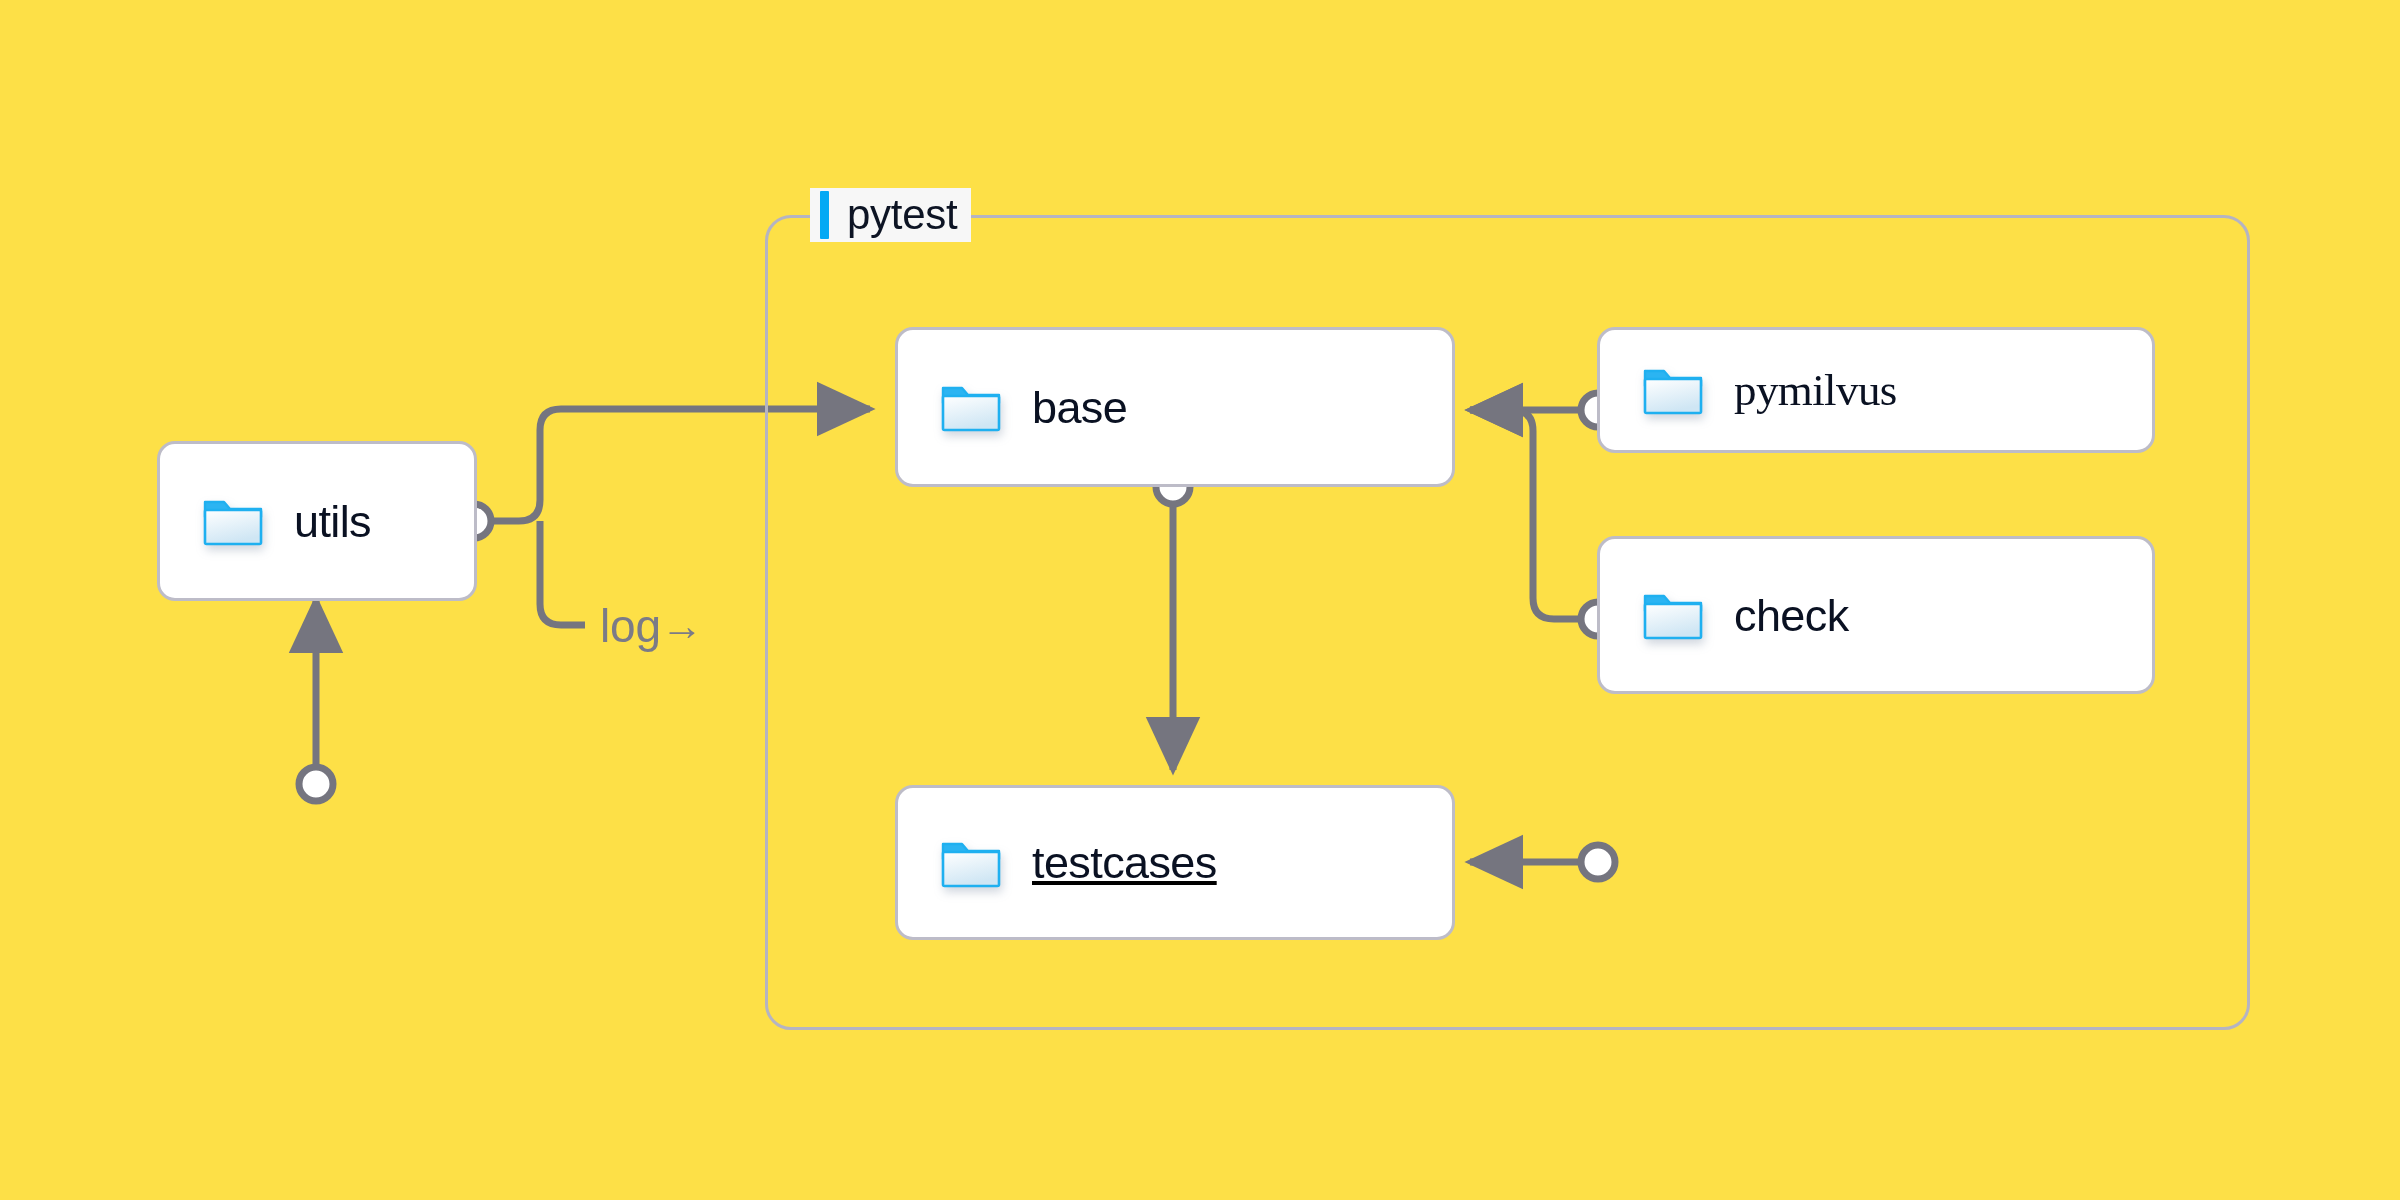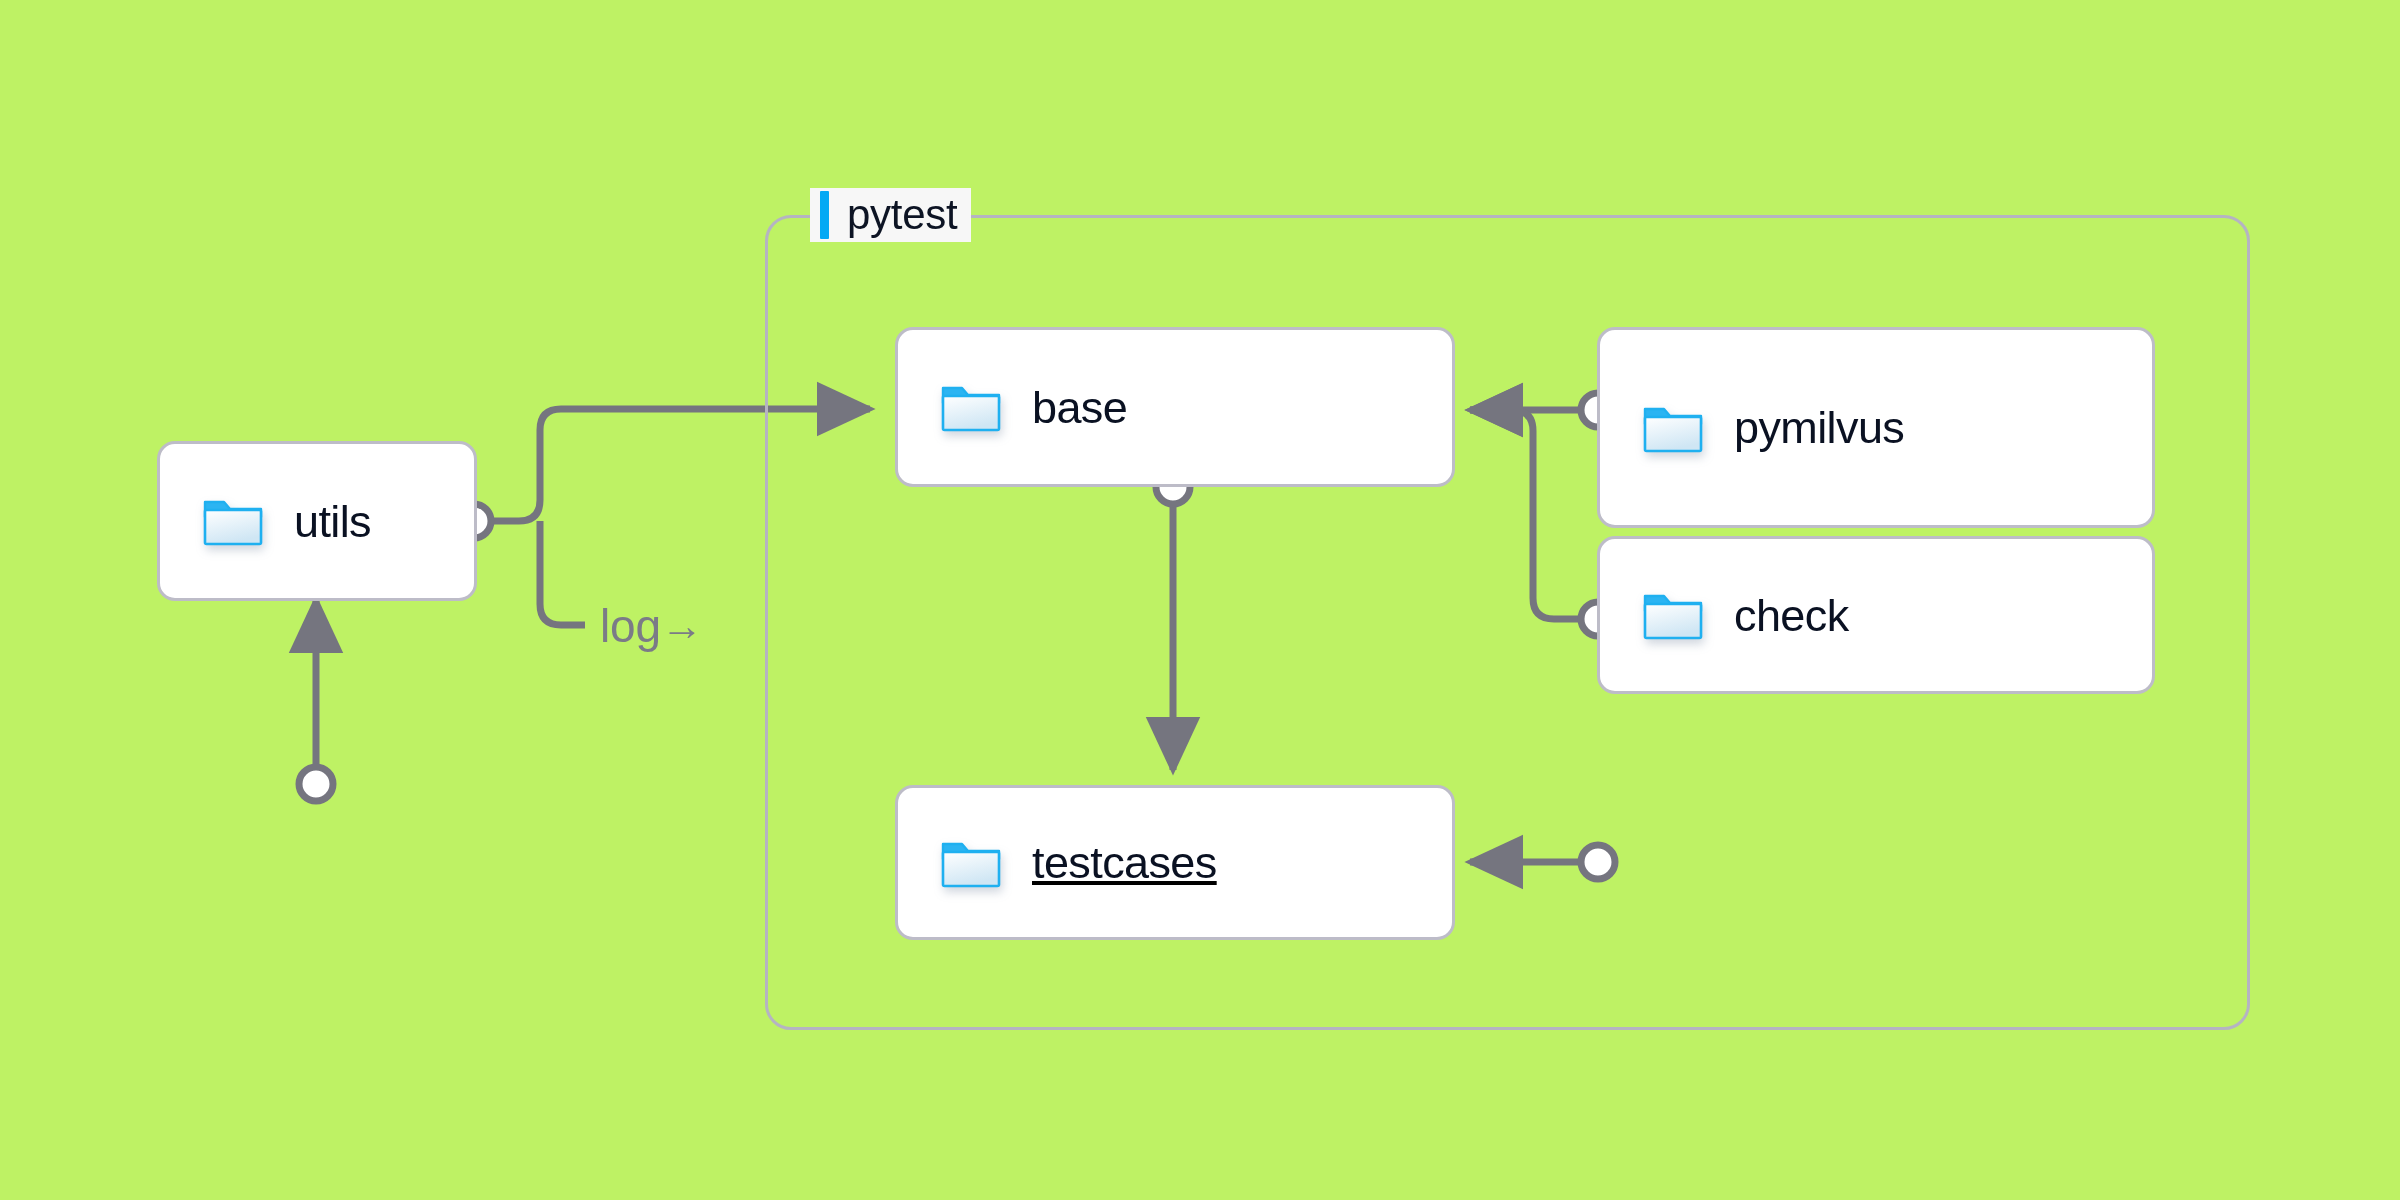--- a/index.html
+++ b/index.html
@@ -7,21 +7,21 @@
     padding: 0;
     background: #f7f7f7;
   }
   body {
     font-family: "Liberation Sans", sans-serif;
   }
   #stage {
     position: relative;
     width: 2400px;
     height: 1200px;
-    background: #bef264;
+    background: #fde047;
     overflow: hidden;
   }
   svg.wires {
     position: absolute;
     left: 0;
     top: 0;
     width: 2400px;
     height: 1200px;
     pointer-events: none;
   }
@@ -197,21 +197,21 @@
           <stop offset="0%" stop-color="#ffffff"></stop>
           <stop offset="100%" stop-color="#cfe6f4"></stop>
         </linearGradient>
       </defs>
       <path d="M3,8 h19 l6,7 h31 v8 H3 Z" fill="#2bb4f2" stroke="#1fb0f0" stroke-width="2.4" stroke-linejoin="round"></path>
       <rect x="3" y="16" width="56" height="34" rx="1.5" fill="url(#fgrad-testcases)" stroke="#1fb0f0" stroke-width="2.6"></rect>
     </svg>
     <span class="node-label">testcases</span>
   </div>
 
-  <div class="node" style="left:1597px; top:327px; width:558px; height:201px;">
+  <div class="node" style="left:1597px; top:327px; width:558px; height:126px;font-family:Liberation Serif, serif;">
     <svg class="folder-icon" viewBox="0 0 62 54">
       <defs>
         <linearGradient id="fgrad-pymilvus" x1="0" y1="0" x2="0.35" y2="1">
           <stop offset="0%" stop-color="#ffffff"></stop>
           <stop offset="100%" stop-color="#cfe6f4"></stop>
         </linearGradient>
       </defs>
       <path d="M3,8 h19 l6,7 h31 v8 H3 Z" fill="#2bb4f2" stroke="#1fb0f0" stroke-width="2.4" stroke-linejoin="round"></path>
       <rect x="3" y="16" width="56" height="34" rx="1.5" fill="url(#fgrad-pymilvus)" stroke="#1fb0f0" stroke-width="2.6"></rect>
     </svg>

